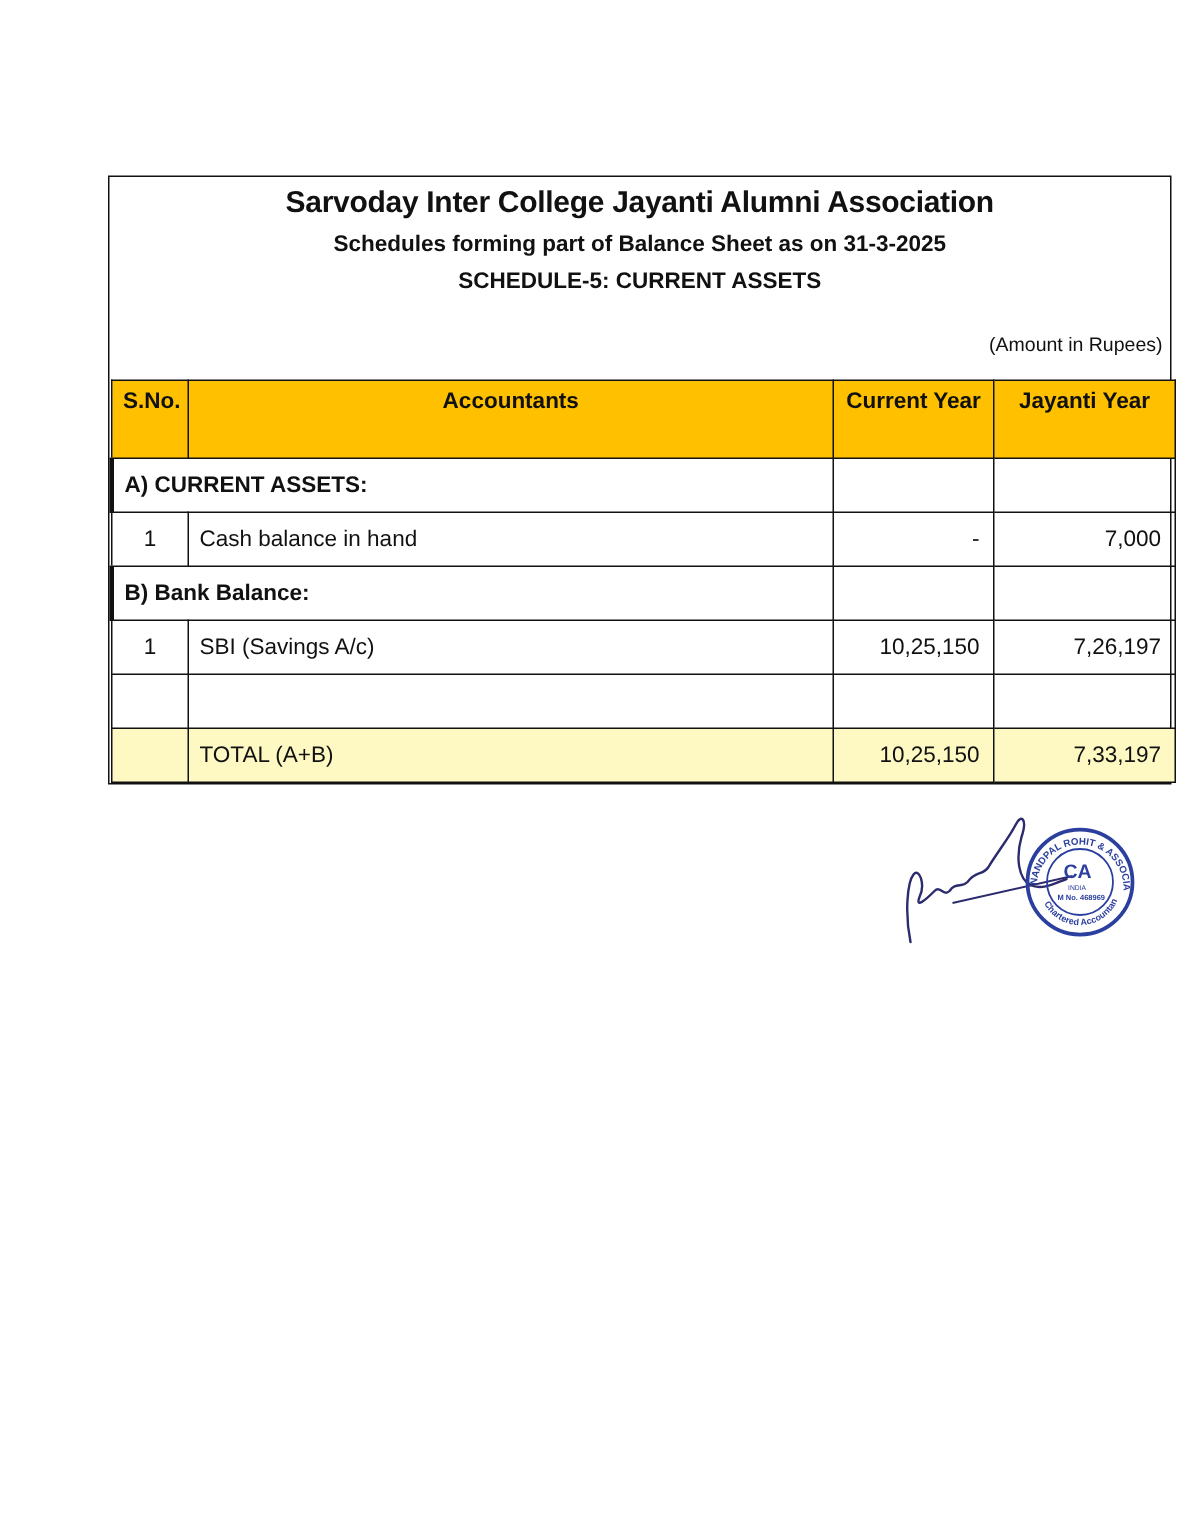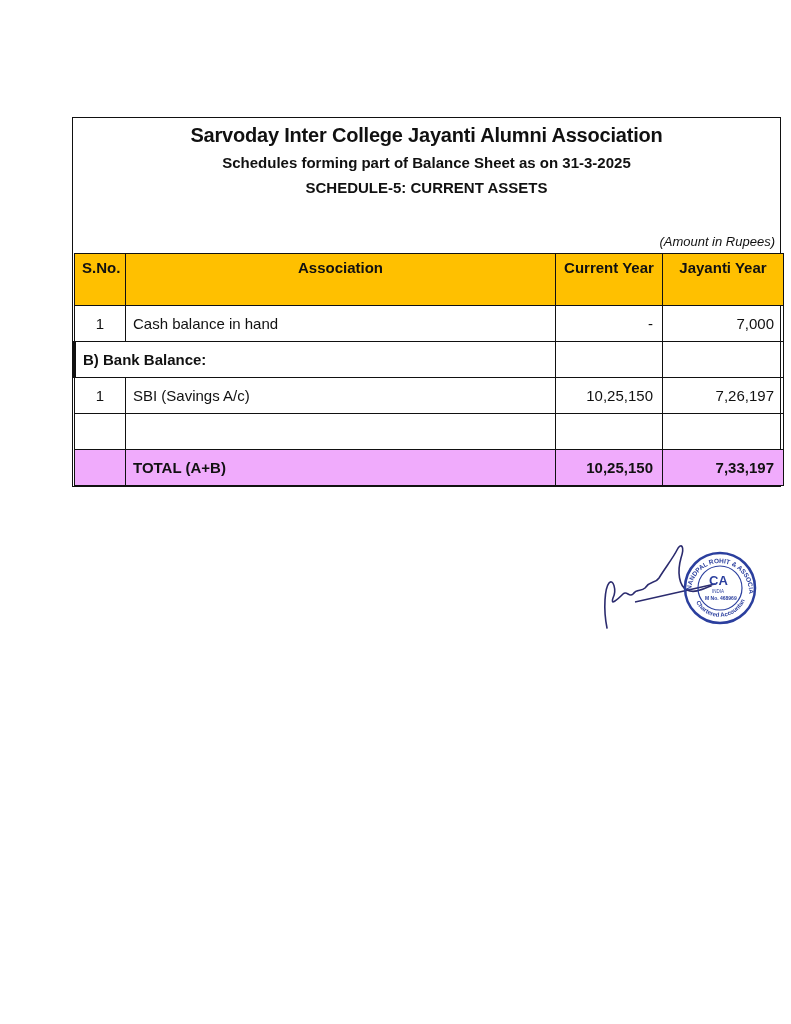--- a/index.html
+++ b/index.html
@@ -4,31 +4,31 @@
 <style>
   html, body { margin:0; padding:0; background:#ffffff; }
   body { width:791px; height:1024px; position:relative; overflow:hidden;
          font-family:"Liberation Sans", sans-serif; color:#111; }
   .sheet { position:absolute; left:49px; top:117px; width:709px; border:1.5px solid #111; box-sizing:border-box;margin-left:23px; }
   .header { text-align:center; padding-top:4px; position:relative; height:135px; box-sizing:border-box; }
   .title { font-weight:bold; font-size:20px; margin-top:2px; letter-spacing:-0.2px; }
   .subtitle { font-size:15px; margin-top:7px; }
   .line3 { font-weight:bold; font-size:15px; margin-top:7px;text-align:center; }
   .line4 { font-weight:bold; font-size:15px; margin-top:8px; }
-  .unit { position:absolute; right:5px; bottom:4px; font-style:italic; font-size:13px; }
+  .unit { position:absolute; right:5px; bottom:16px; font-size:13px; }
   table { border-collapse:collapse; width:100%; table-layout:fixed; font-size:15px; }
   td, th { border:1.5px solid #111; padding:0 7px; box-sizing:border-box; }
   th { background:#ffc000; font-weight:bold; vertical-align:top; height:52px; padding-top:5px; font-size:15px; }
   th.desc { text-align:center; }
   th.num { text-align:center; padding:5px 2px 0 2px; }
   tr.row td { height:36px; }
   td.sno { text-align:center; }
   td.num { text-align:right; padding-right:9px; }
   td.section { font-weight:bold; border-left:3px solid #111; }
-  tr.total td { background:#f0abfc; font-weight:bold; }
+  tr.total td { background:#fef9c3; font-weight:normal; }
   .stamp { position:absolute; left:595px; top:528px; width:170px; height:108px; }
 </style>
 </head>
 <body>
 
 <div class="sheet">
   <div class="header">
     <div class="title">Sarvoday Inter College Jayanti Alumni Association</div>
     <div class="line3">Schedules forming part of Balance Sheet as on 31-3-2025</div>
     <div class="line4">SCHEDULE-5: CURRENT ASSETS</div>
@@ -38,25 +38,30 @@
   <table>
     <colgroup>
       <col style="width:51px">
       <col style="width:430px">
       <col style="width:107px">
       <col style="width:121px">
     </colgroup>
     <tbody>
         <tr>
       <th style="text-align:left;">S.No.</th>
-      <th class="desc">Association</th>
+      <th class="desc">Accountants</th>
       <th class="num">Current Year</th>
       <th class="num">Jayanti Year</th>
     </tr>
 
+    <tr class="row">
+      <td colspan="2" class="section">A) CURRENT ASSETS:</td>
+      <td></td>
+      <td></td>
+    </tr>
     <tr class="row">
       <td class="sno">1</td>
       <td>Cash balance in hand</td>
       <td class="num">-</td>
       <td class="num">7,000</td>
     </tr>
 
     <tr class="row">
       <td colspan="2" class="section">B) Bank Balance:</td>
       <td></td>

